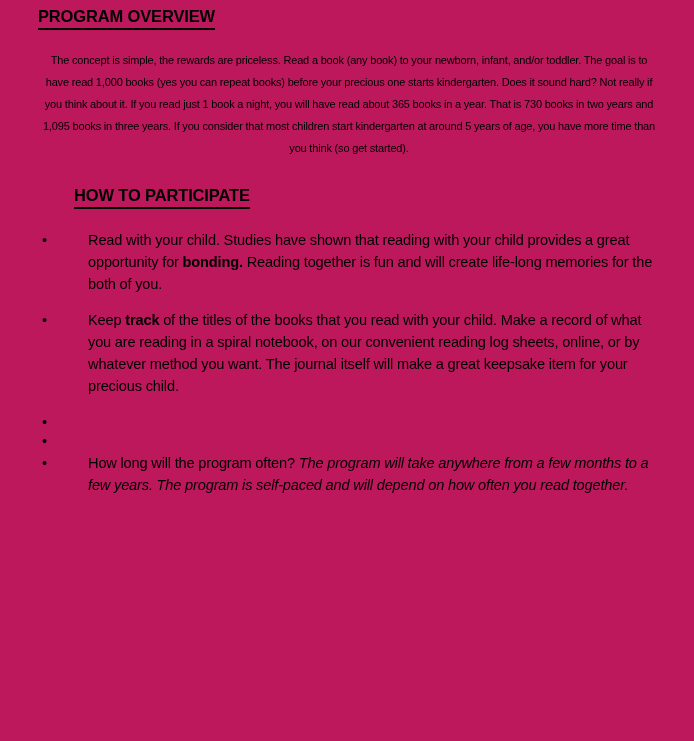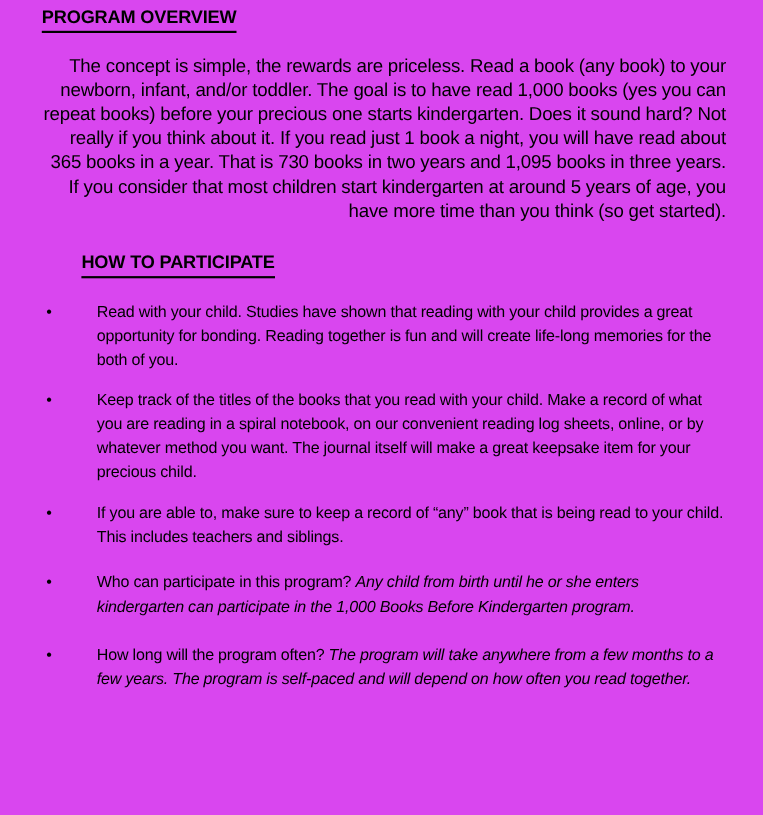--- a/index.html
+++ b/index.html
@@ -6,21 +6,21 @@
   html, body {
     margin: 0;
     padding: 0;
     background: #ffffff;
   }
 
   .page {
     position: relative;
     width: 694px;
     height: 741px;
-    background: #d946ef;
+    background: #be185d;
     overflow: hidden;
     font-family: "Liberation Sans", "DejaVu Sans", sans-serif;
     color: #000000;
     -webkit-font-smoothing: antialiased;
   }
 
   .doc-body {
     position: absolute;
     left: 38px;
     top: 0;
@@ -42,25 +42,25 @@
   }
 
   .heading-block { margin: 0; padding: 0; }
 
   #heading-overview-wrap { padding-top: 6px; }
   #heading-participate-wrap { padding-top: 26px; margin-left: 36px; }
   #heading-faq-wrap { padding-top: 24px; }
 
   
   .para {
-    font-size: 17px;
+    font-size: 11px;
     line-height: 22.1px;
     margin: 0;
     padding: 0;
-    text-align: right;
+    text-align: center;
     letter-spacing: -0.16px;
     word-spacing: -0.1px;
   }
 
   #para-concept { padding-top: 19px; }
   #para-key { padding-top: 21px; }
 
   
   .bullet-list {
     list-style: none;
@@ -87,21 +87,21 @@
     width: 12px;
   }
 
   #list-participate { padding-top: 20px; }
   #list-participate .bullet-item + .bullet-item { margin-top: 14px; }
 
   #list-faq { padding-top: 19px; }
   #list-faq .bullet-item + .bullet-item { margin-top: 22px; }
 
   .em { font-style: italic; }
-  .strong { font-weight: normal; }
+  .strong { font-weight: bold; }
 </style>
 </head>
 <body>
 
 <div class="page">
   <div class="doc-body">
 
     <div class="heading-block" id="heading-overview-wrap">
       <h1 class="section-heading">PROGRAM OVERVIEW</h1>
     </div>
@@ -109,23 +109,23 @@
     <p class="para" id="para-concept">The concept is simple, the rewards are priceless. Read a book (any book) to your newborn, infant, and/or toddler. The goal is to have read 1,000 books (yes you can repeat books) before your precious one starts kindergarten. Does it sound hard? Not really if you think about it. If you read just 1 book a night, you will have read about 365 books in a year. That is 730 books in two years and 1,095 books in three years. If you consider that most children start kindergarten at around 5 years of age, you have more time than you think (so get started).</p>
 
 
     <div class="heading-block" id="heading-participate-wrap">
       <h2 class="section-heading">HOW TO PARTICIPATE</h2>
     </div>
 
     <ul class="bullet-list" id="list-participate">
         <li class="bullet-item"><span class="bullet-marker">•</span><span><span>Read with your child.  Studies have shown that reading with your child provides a great opportunity for </span><span class="strong">bonding.</span><span>  Reading together is fun and will create life-long memories for the both of you.</span></span></li>
         <li class="bullet-item"><span class="bullet-marker">•</span><span><span>Keep </span><span class="strong">track</span><span> of the titles of the books that you read with your child.  Make a record of what you are reading in a spiral notebook, on our convenient reading log sheets, online, or by whatever method you want. The journal itself will make a great keepsake item for your precious child.</span></span></li>
-        <li class="bullet-item"><span class="bullet-marker">•</span><span><span>If you are able to, make sure to keep a </span><span class="strong">record</span><span> of “any” book that is being read to your child. This includes teachers and siblings.</span></span></li>
+        <li class="bullet-item"><span class="bullet-marker">•</span></li>
       </ul>
 
 
     <ul class="bullet-list" id="list-faq">
-        <li class="bullet-item"><span class="bullet-marker">•</span><span><span>Who can participate in this program?  </span><span class="em">Any child from birth until he or she enters kindergarten can participate in the 1,000 Books Before Kindergarten program.</span></span></li>
+        <li class="bullet-item"><span class="bullet-marker">•</span></li>
         <li class="bullet-item"><span class="bullet-marker">•</span><span><span>How long will the program often? </span><span class="em">The program will take anywhere from a few months to a few years.  The program is self-paced and will depend on how often you read together.</span></span></li>
       </ul>
 
   </div>
 </div>
 
 </body></html>

